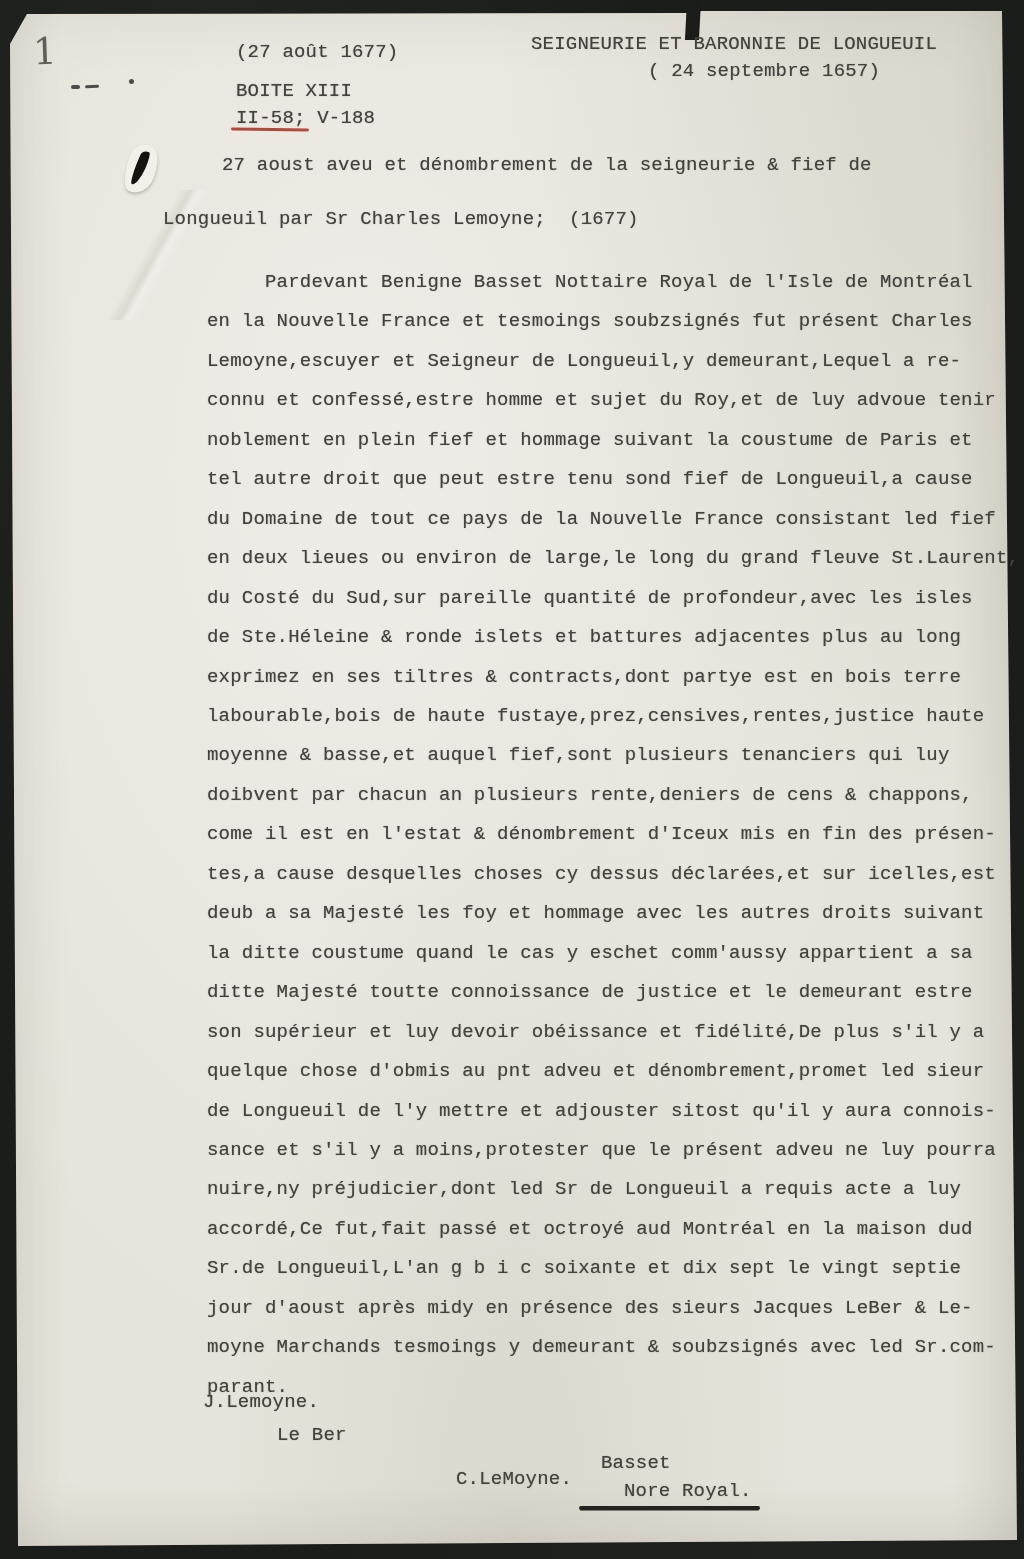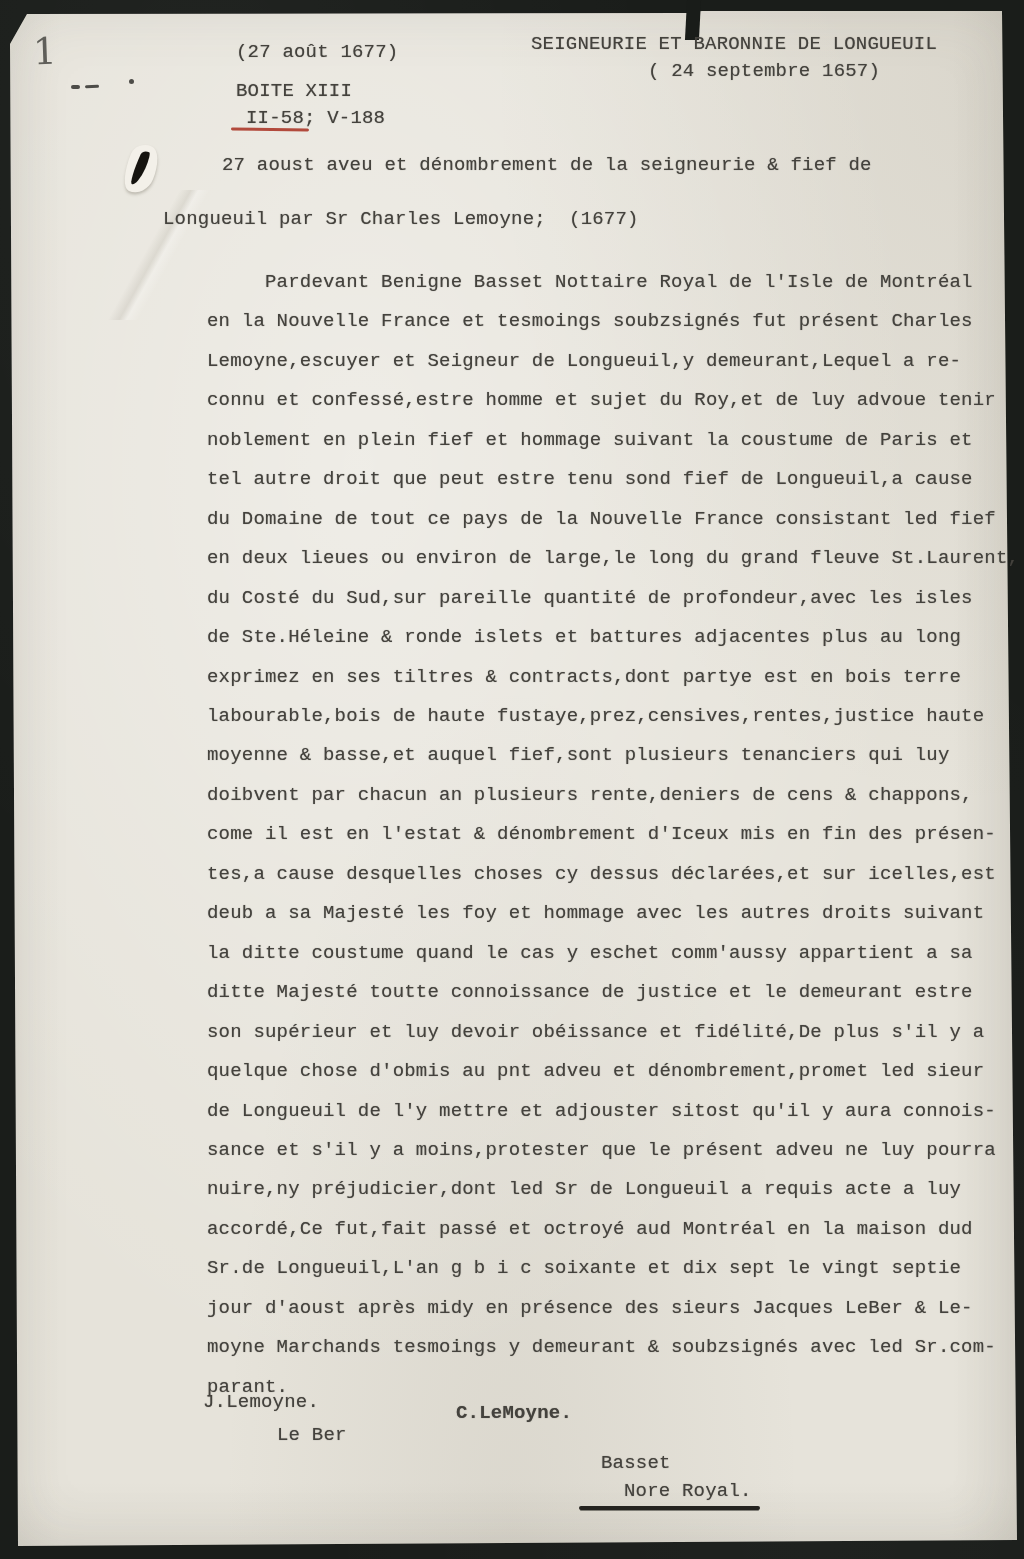--- a/index.html
+++ b/index.html
@@ -40,34 +40,34 @@
   .typed{
     position:absolute;
     font-size:19px;line-height:22px;
     color:#44423d;
     letter-spacing:0.2px;
     white-space:pre;
     text-shadow:0 0 1px rgba(62,60,55,0.55);
   }
   .header-date{left:236px;top:41px;}
   .box-label{left:236px;top:80px;}
-  .ref-code{left:236px;top:107px;margin-left:10px;}
+  .ref-code{left:236px;top:107px;}
   .title-1{left:531px;top:33px;}
   .title-2{left:648px;top:60px;text-align:right;}
   .abstract-1{left:222px;top:154px;}
   .abstract-2{left:163px;top:196px;margin-top:12px;}
   .body-block{
     position:absolute;left:163px;top:263px;width:845px;
     font-size:19px;line-height:39.45px;
     color:#44423d;letter-spacing:0.2px;
     text-shadow:0 0 1px rgba(62,60,55,0.55);
     margin-left:44px;
   }
   .body-block div{white-space:pre;}
-  .sig-c-lemoyne{left:456px;top:1402px;font-weight:bold;}
+  .sig-c-lemoyne{left:456px;top:1468px;}
   .sig-le-ber{left:277px;top:1424px;}
   .sig-j-lemoyne{left:203px;top:1391px;}
   .sig-basset{left:601px;top:1452px;}
   .sig-nore-royal{left:624px;top:1480px;}
   .sig-underline{
     position:absolute;left:579px;top:1506px;width:181px;height:4px;
     background:#24231f;border-radius:2px;
     box-shadow:0 2px 0 -1px rgba(36,35,31,0.5);
   }
   .red-underline{

